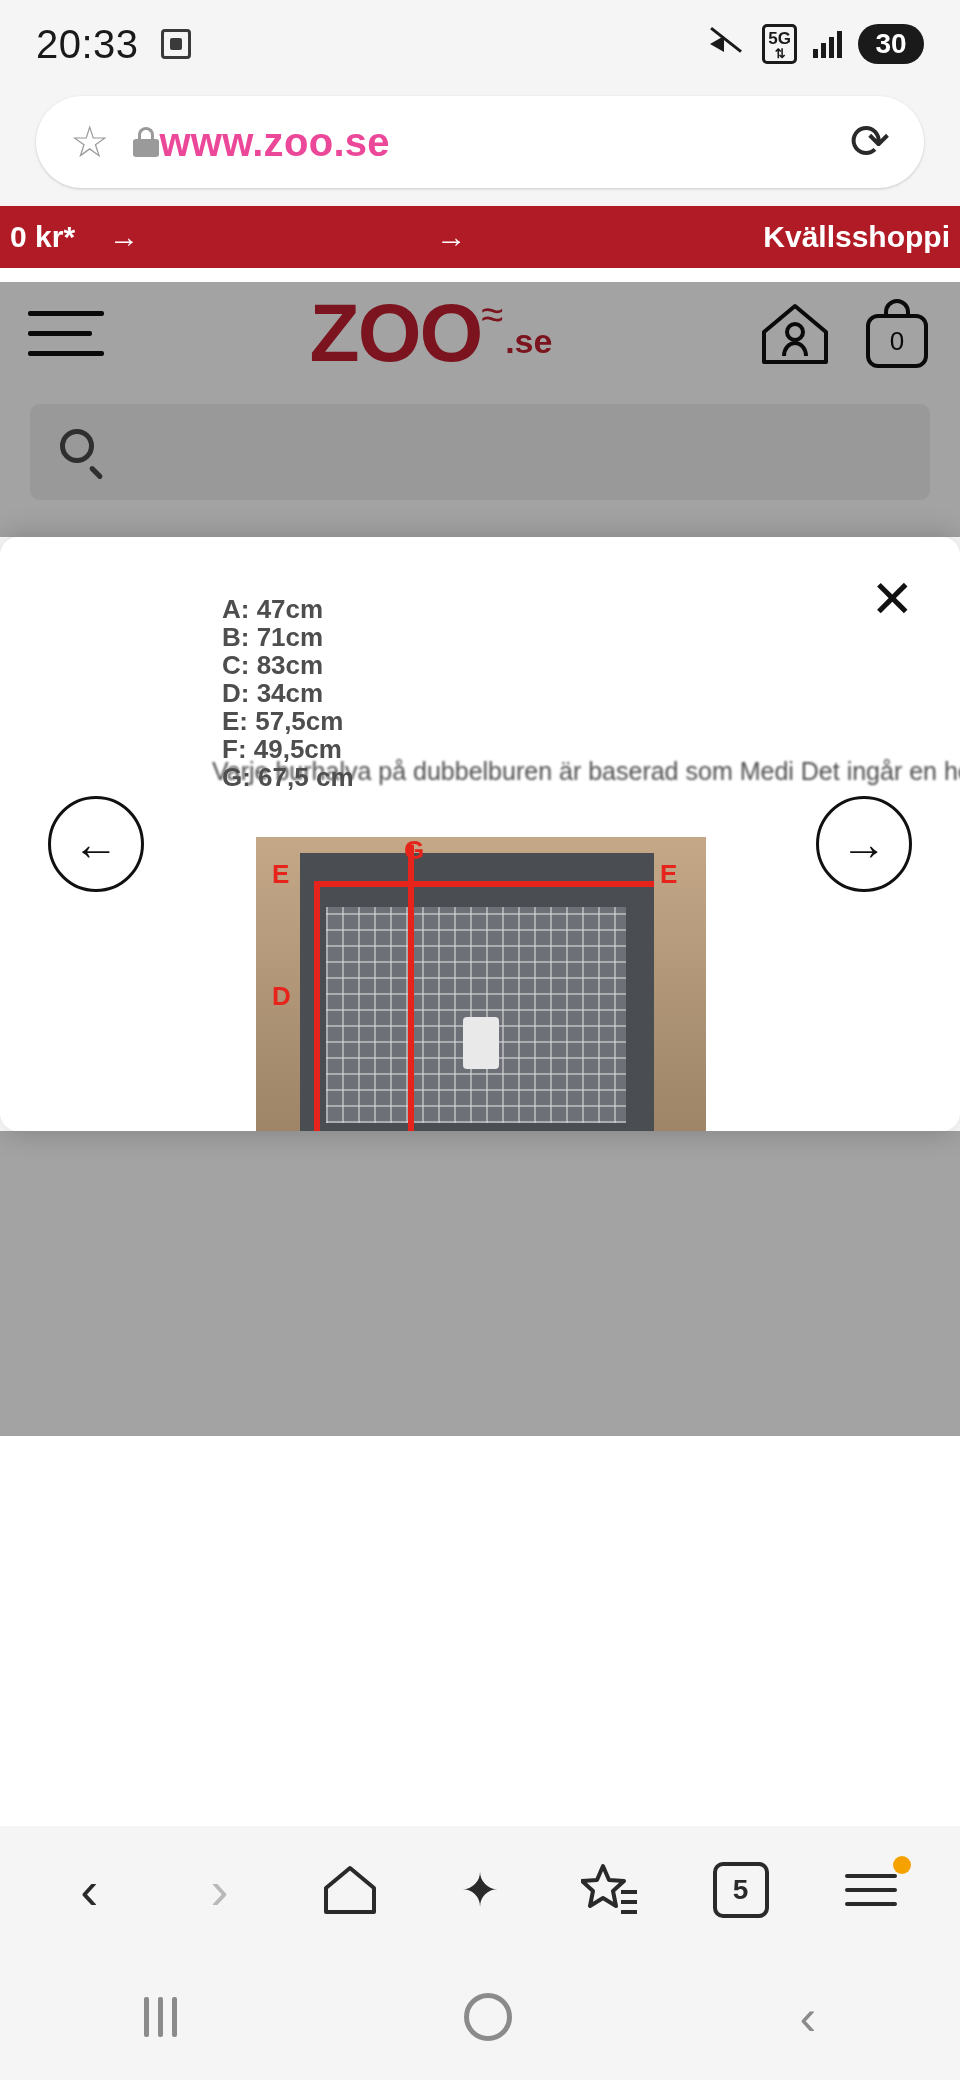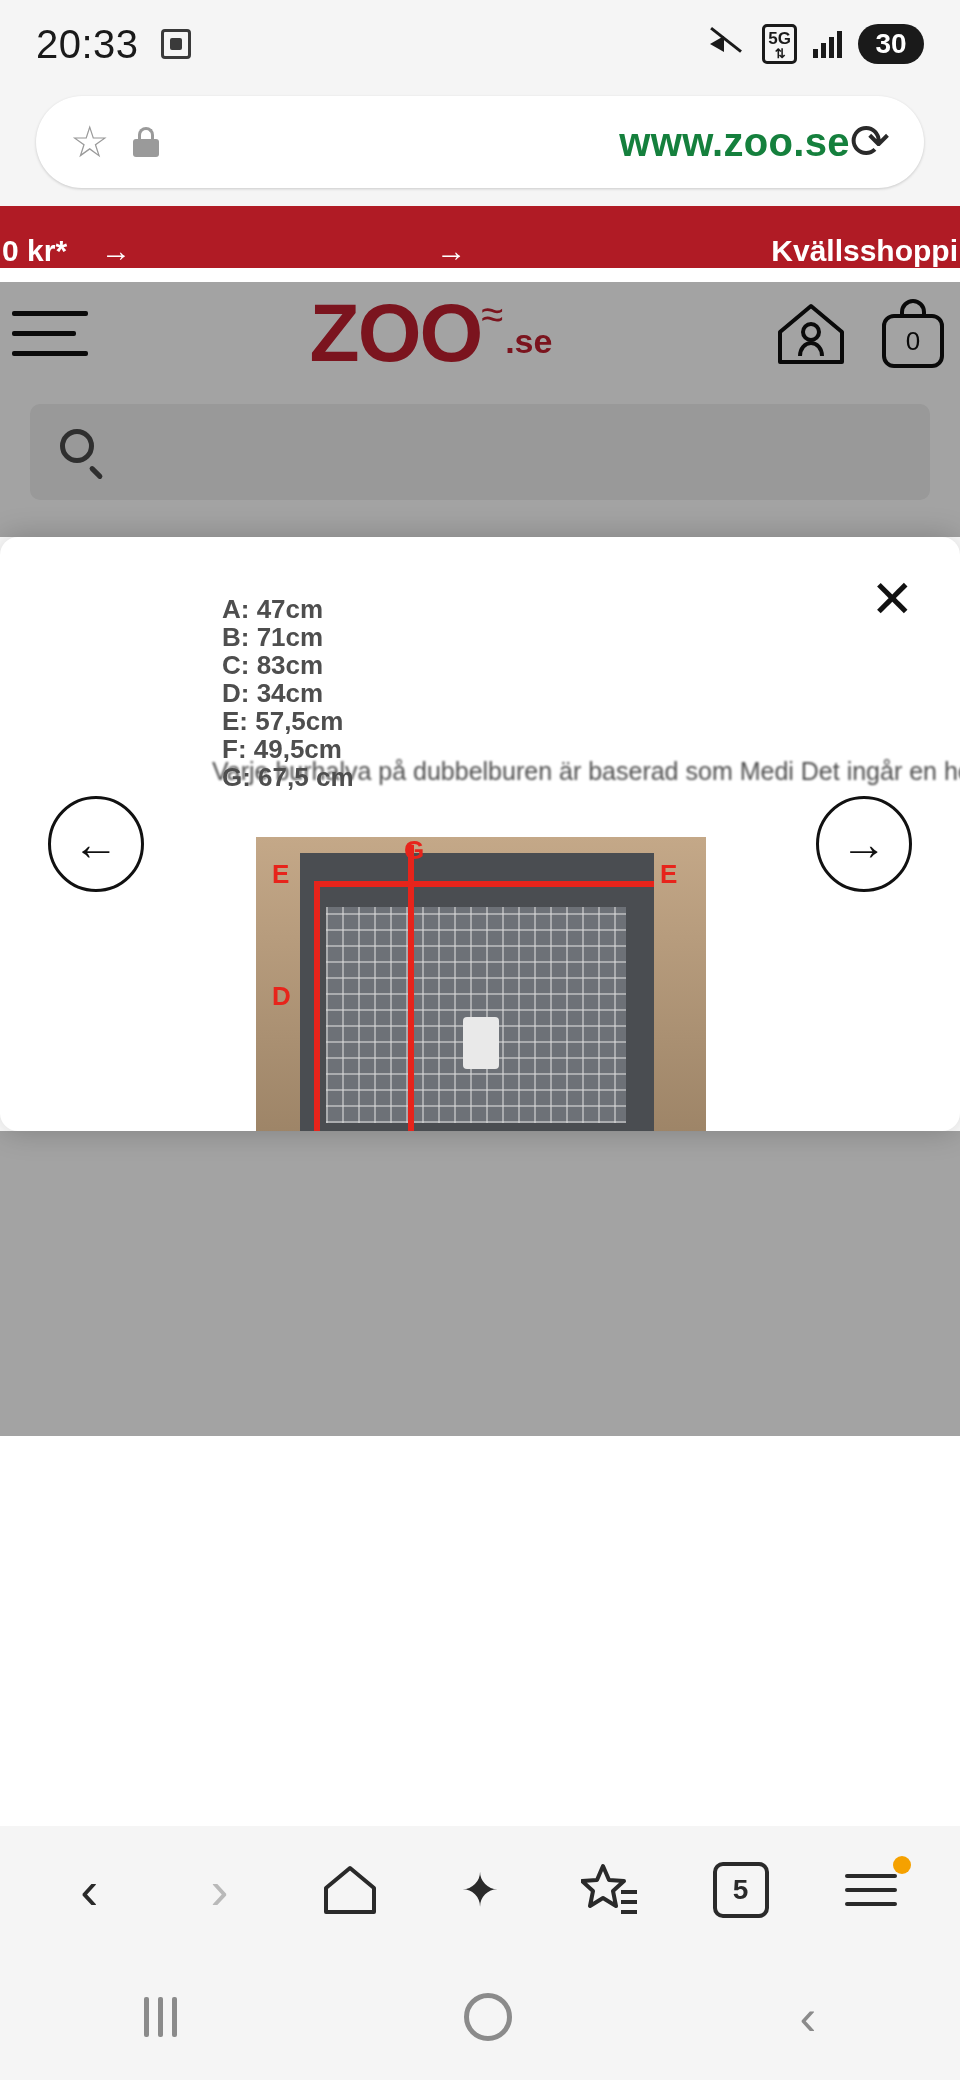--- a/index.html
+++ b/index.html
@@ -68,40 +68,40 @@
     background:#fff; border-radius:46px; height:92px;
     display:flex; align-items:center; padding:0 34px;
     box-shadow:0 1px 3px rgba(0,0,0,.18);
   }
   .url-star { font-size:44px; color:#9a9a9a; line-height:1; }
   .url-lock { margin-left:24px; }
   .lock-shape { width:26px; height:30px; position:relative; }
   .lock-shape .body { position:absolute; bottom:0; width:26px; height:18px; background:#9a9a9a; border-radius:3px;}
   .lock-shape .shackle { position:absolute; top:0; left:5px; width:16px; height:14px; border:3px solid #9a9a9a; border-bottom:none; border-radius:8px 8px 0 0;}
   .url-text {
-    flex:1; text-align:right; font-size:40px; font-weight:bold; color:#15803d;
+    flex:1; text-align:left; font-size:40px; font-weight:bold; color:#ec4899;
     letter-spacing:0.3px;
   }
   .url-reload { font-size:48px; color:#2a2a2a; line-height:1; }
 
   
   .promo {
     background:#b01b25; color:#fff; height:62px;
-    display:flex; align-items:flex-end; justify-content:space-between;
-    padding:0 2px; font-size:30px; font-weight:bold; white-space:nowrap;
+    display:flex; align-items:center; justify-content:space-between;
+    padding:0 10px; font-size:30px; font-weight:bold; white-space:nowrap;
     overflow:hidden;
   }
   .promo span.arr { font-size:30px; font-weight:normal; }
   .promo .p-item { display:flex; align-items:center; gap:34px; }
 
   
   .site { position:relative; background:#fff; }
   .site-head {
     height:130px; display:flex; align-items:center;
-    justify-content:space-between; padding:0 12px; background:#fff;
+    justify-content:space-between; padding:0 28px; background:#fff;
   }
   .burger { width:76px; display:flex; flex-direction:column; gap:15px; }
   .burger i { display:block; height:5px; background:#111; border-radius:2px; }
   .burger i:nth-child(2){ width:84%; }
   .logo { display:flex; align-items:flex-start; }
   .logo .zoo {
     font-size:82px; font-weight:bold; color:#c0202f; letter-spacing:-2px;
     line-height:0.95;
   }
   .logo .se {

